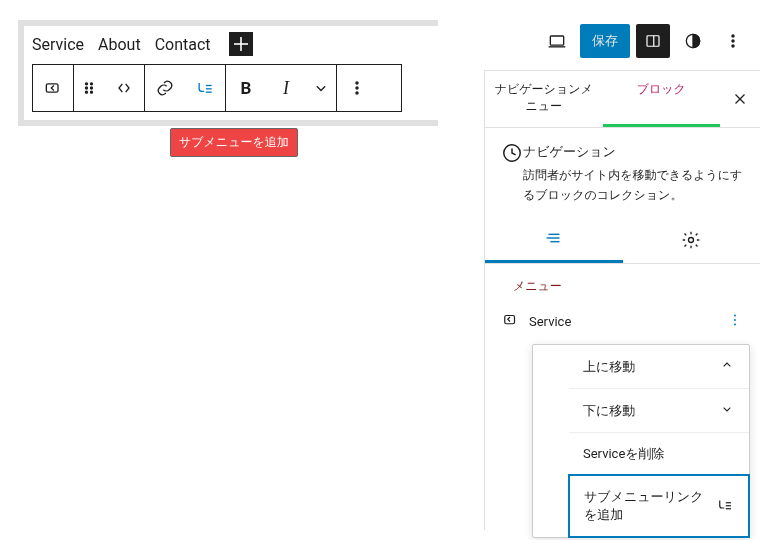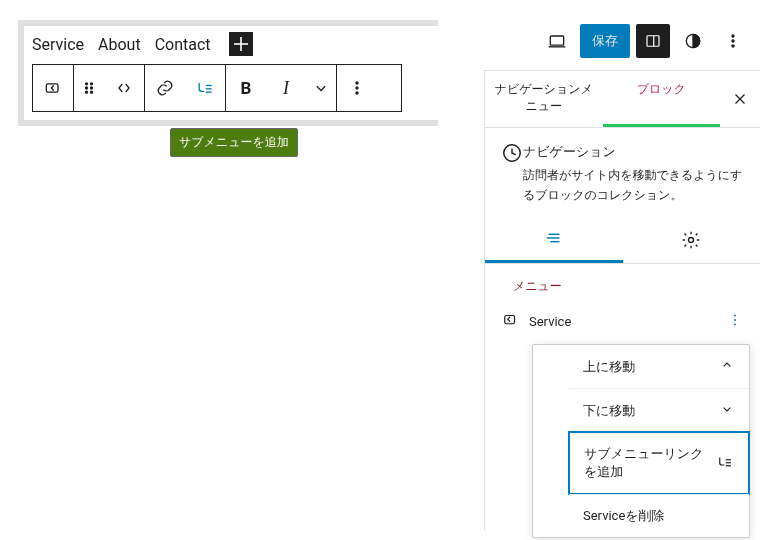--- a/index.html
+++ b/index.html
@@ -60,21 +60,21 @@
     display: flex; align-items: center; justify-content: center;
     font-size: 16px;
     position: relative;
   }
   .tb-btn.narrow { width: 30px; }
   .tb-btn.active { color: #007cba; }
   .tb-btn svg { width: 20px; height: 20px; }
   .tooltip {
     position: absolute;
     left: 152px; top: 108px;
-    background: #4d7c0f; color: #fff;
+    background: #ef4444; color: #fff;
     font-size: 12px;
     padding: 5px 8px;
     white-space: nowrap;
     border: 1px solid #666;
     border-radius:2px;
   }
   
   .topbar {
     position: absolute;
     right: 10px; top: 24px;
@@ -360,27 +360,27 @@
     </span>
   </div>
   <div class="dd-item">
     <span>下に移動</span>
     <span class="ic">
       <svg viewBox="0 0 24 24" width="16" height="16">
           <polyline points="7 10 12 15 17 10"></polyline>
         </svg>
     </span>
   </div>
+  <div class="dd-item">
+    <span>Serviceを削除</span>
+  </div>
   <div class="dd-item highlight">
     <span>サブメニューリンクを追加</span>
     <span class="ic">
       <svg viewBox="0 0 24 24" width="18" height="18">
           <path d="M5 6v7a3 3 0 0 0 3 3h3"></path>
           <line x1="13" y1="9" x2="20" y2="9"></line>
           <line x1="13" y1="13" x2="20" y2="13"></line>
           <line x1="13" y1="17" x2="20" y2="17"></line>
         </svg>
     </span>
   </div>
-  <div class="dd-item">
-    <span>Serviceを削除</span>
-  </div>
 </div>
 
 </body></html>

